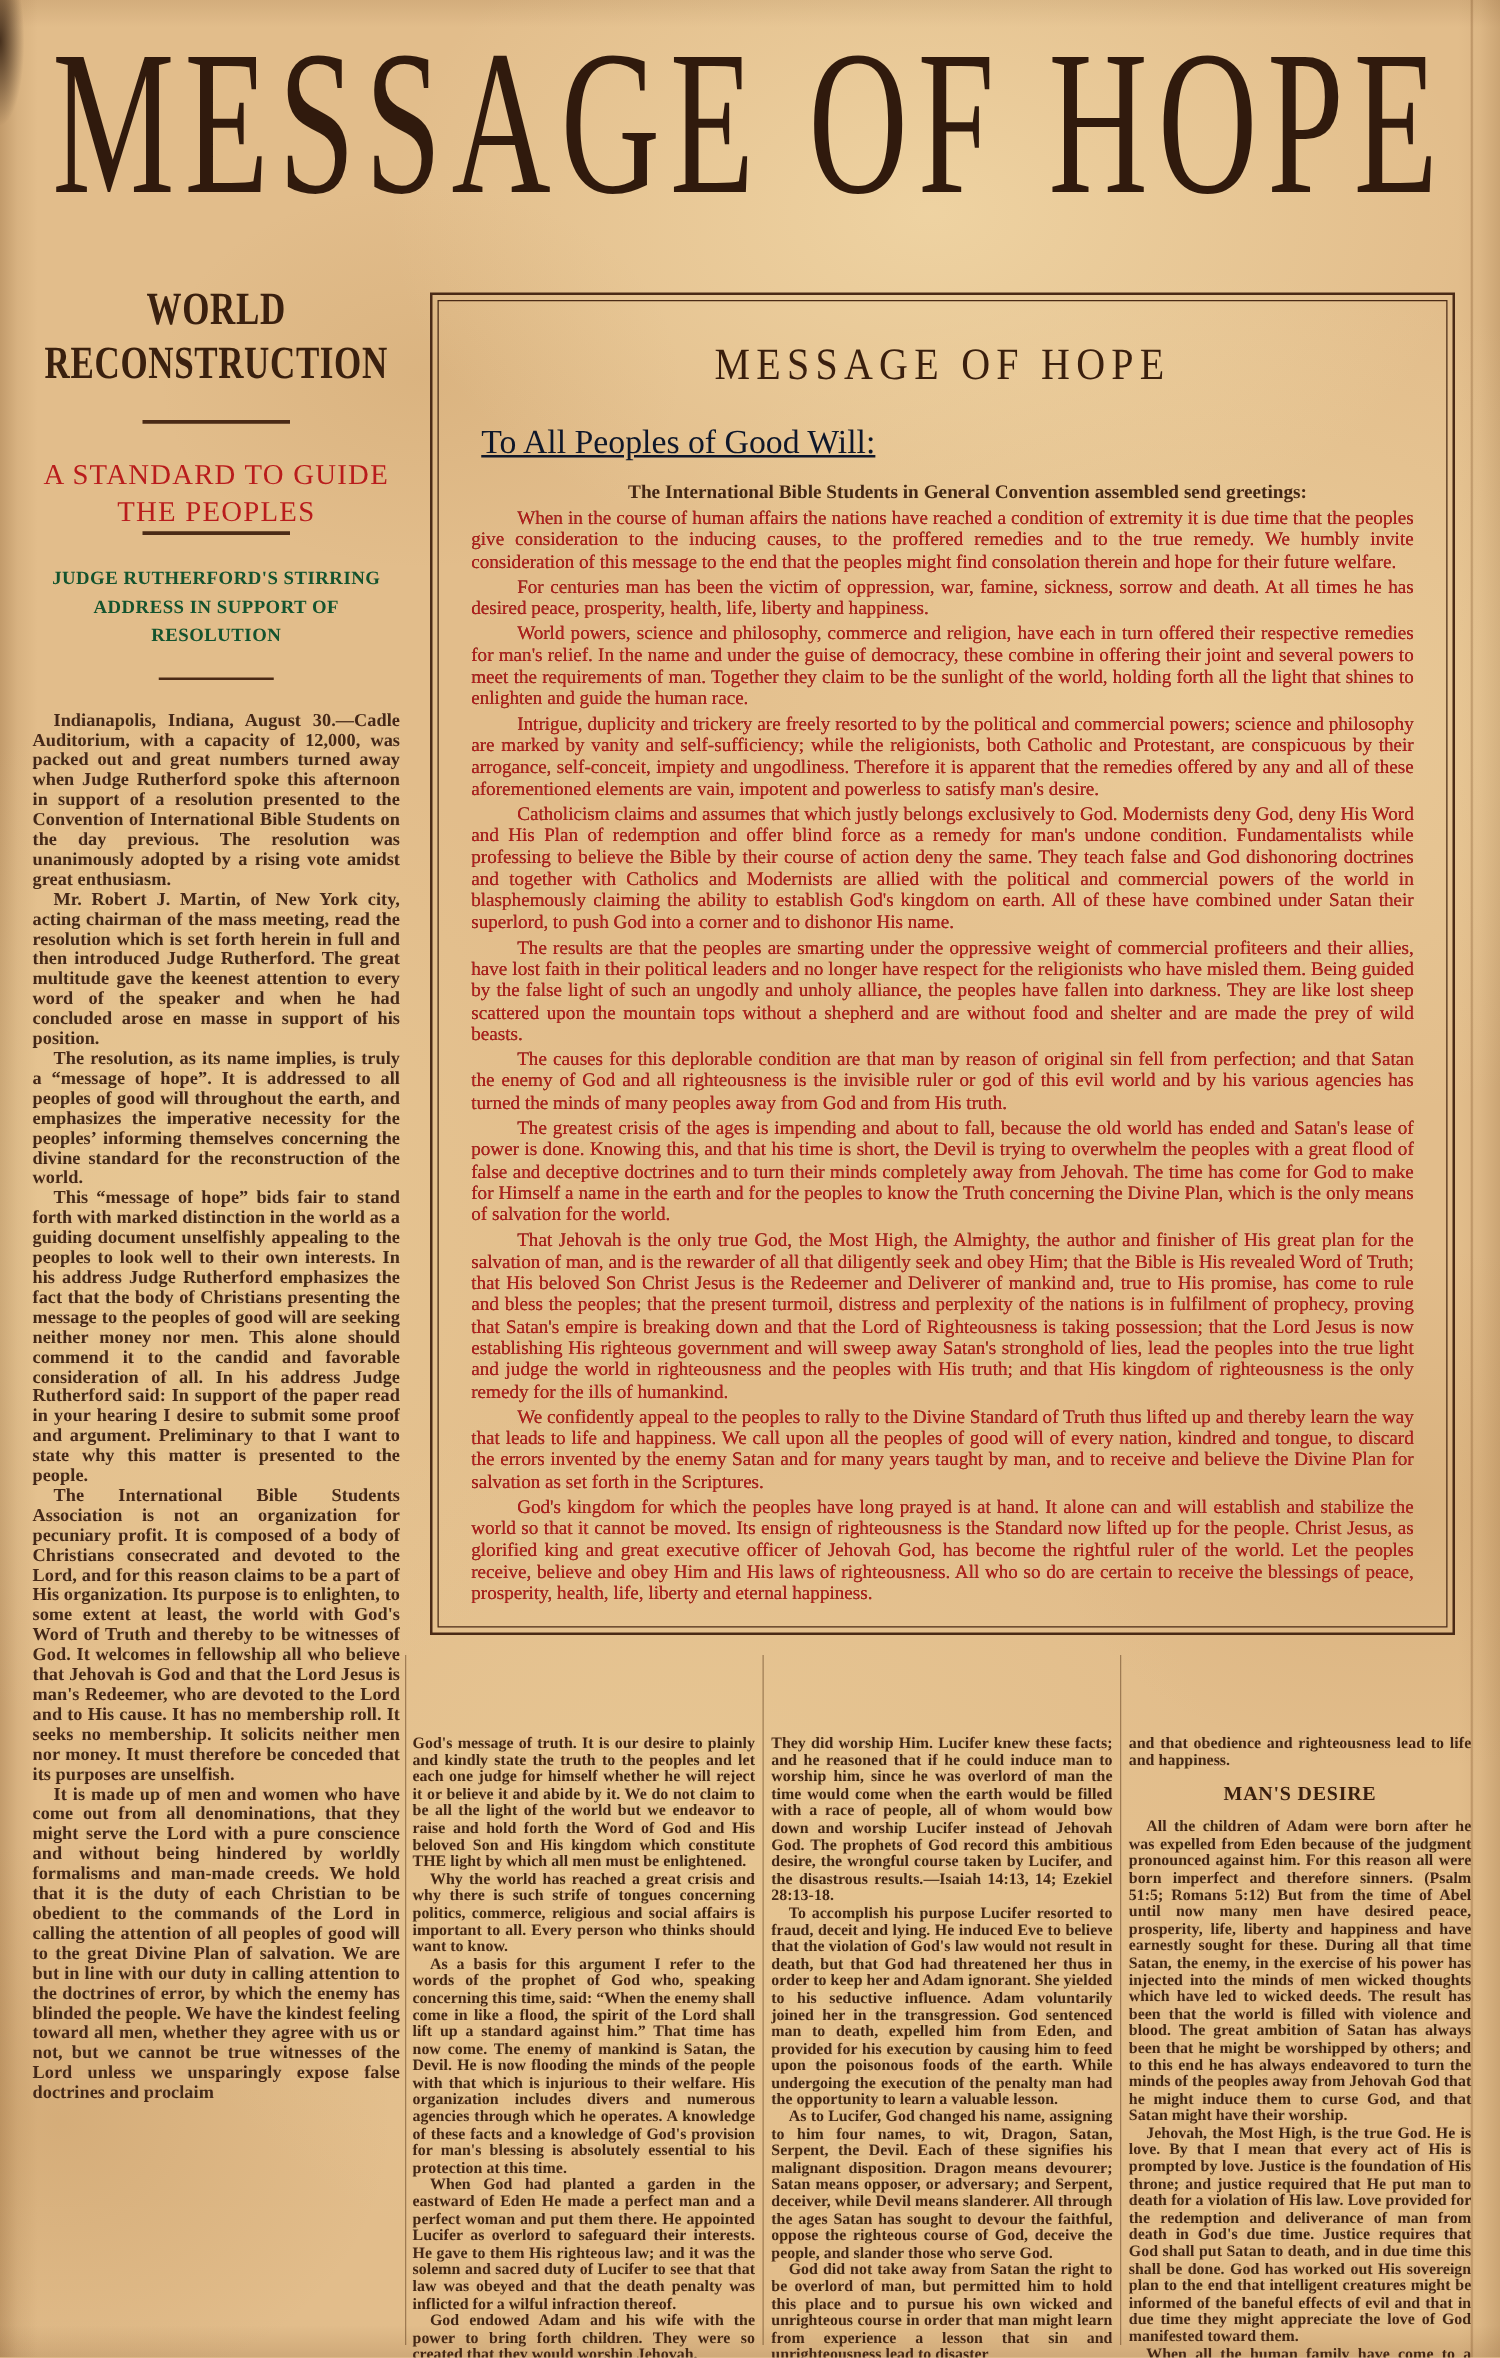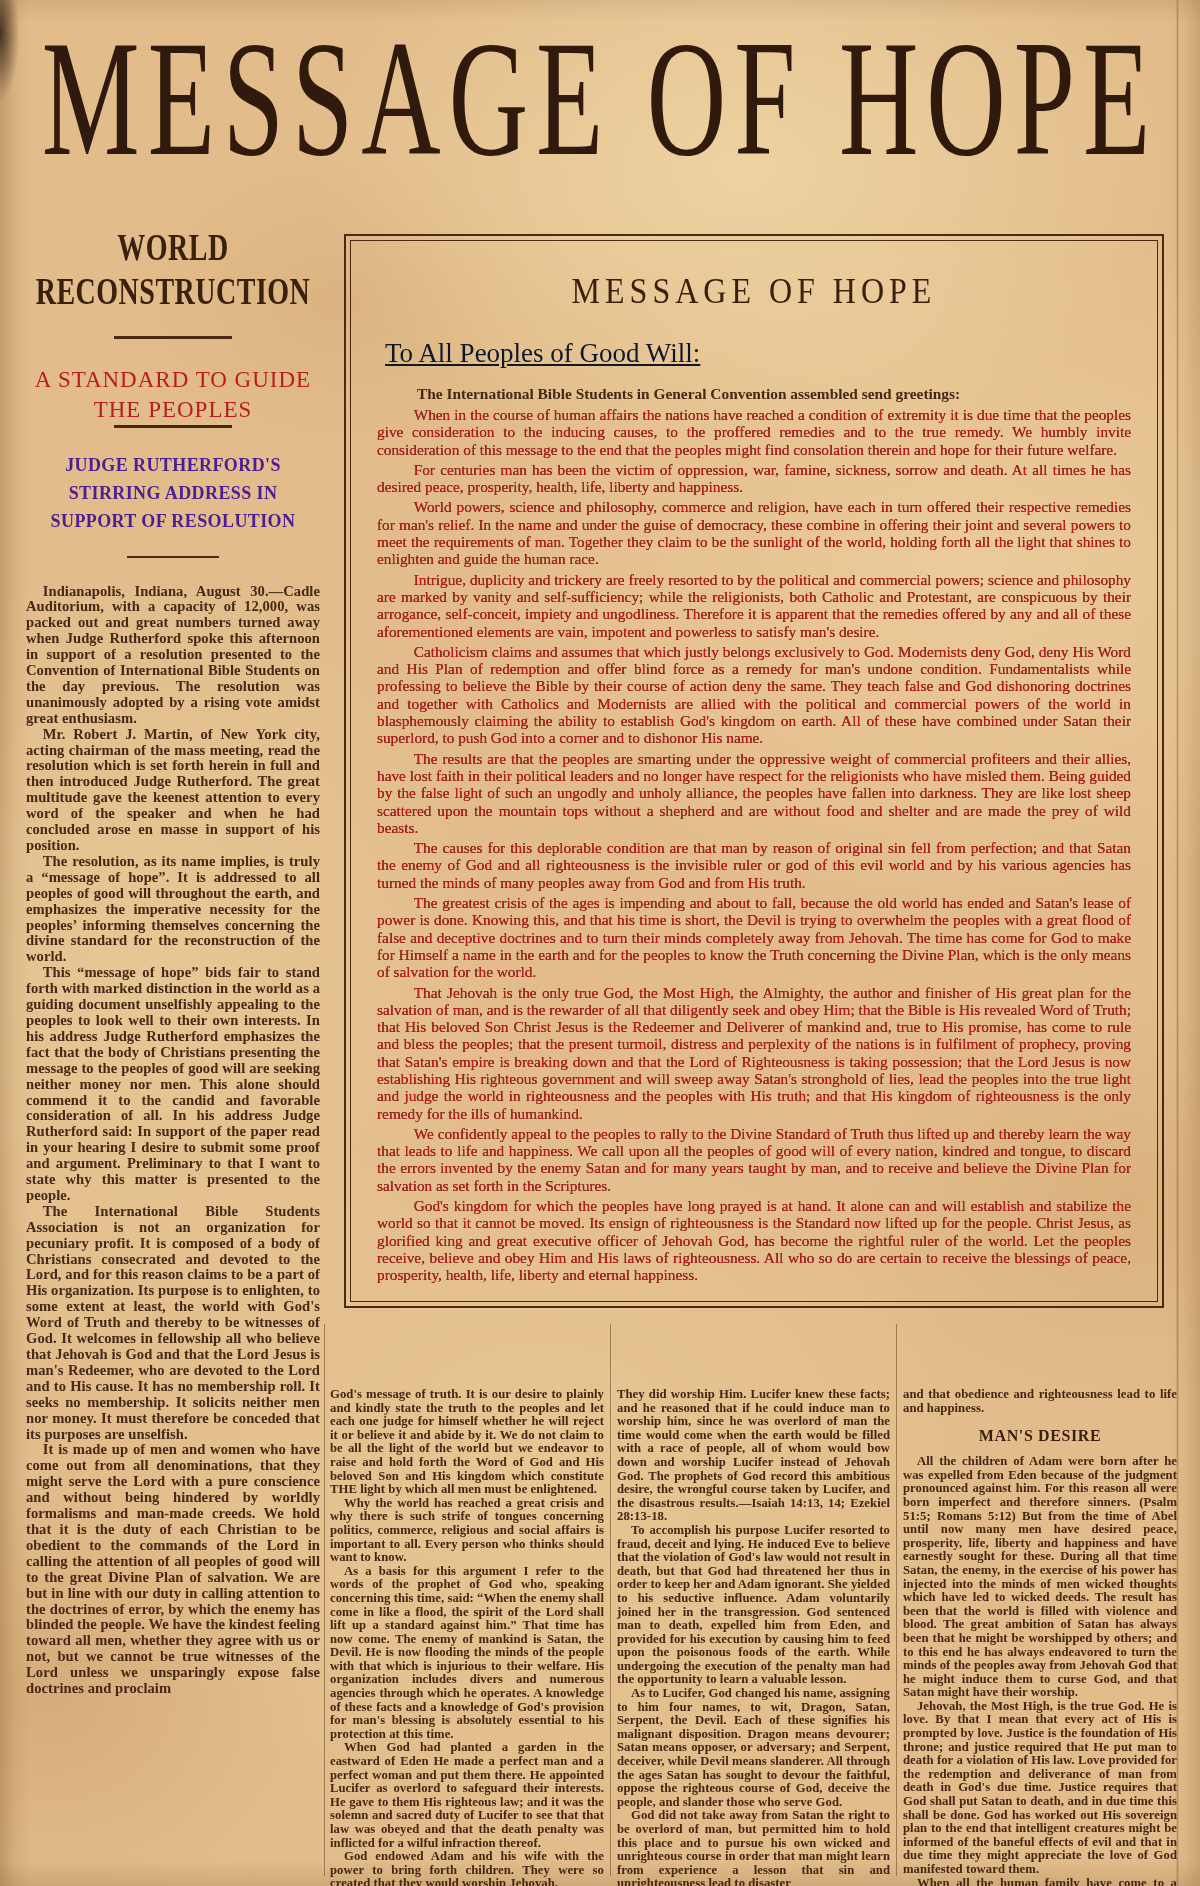--- a/index.html
+++ b/index.html
@@ -53,22 +53,22 @@
   .rule{width:118px;height:3px;background:#4a2a16;margin:0 auto;}
   .rule.thin{width:92px;height:2px;}
   .lc-subhead{
     font-size:23px;font-weight:normal;line-height:1.3;text-align:center;
     letter-spacing:1px;margin:26px 0 0 0;color:#b91c1c;
   }
   .lc-lede{
     font-size:19.5px;line-height:1.35;text-align:justify;margin:30px 0 26px 0;color:#402312;
   }
   .lc-kicker{
-    font-size:18px;font-weight:bold;line-height:1.55;text-align:center;
-    letter-spacing:.4px;margin:24px 0 20px 0;color:#4c1d95;
+    font-size:15px;font-weight:bold;line-height:1.55;text-align:center;
+    letter-spacing:.4px;margin:24px 0 20px 0;color:#14532d;
   }
   .lc-body{margin-top:26px;}
   .lc-body p{
     font-size:14.6px;line-height:15.9px;font-weight:bold;text-align:justify;
     margin:0;text-indent:1.15em;color:#452818;letter-spacing:.05px;
   }
 
   
   .res-box{
     position:absolute;left:344px;top:234px;width:820px;height:1074px;z-index:2;
@@ -79,21 +79,21 @@
     padding:22px 26px 0 26px;overflow:hidden;
   }
   .box-title{
     font-size:32px;font-weight:normal;letter-spacing:5px;text-align:center;
     margin:8px 0 0 0;color:#3a1f0e;transform:scale(1,1.12);transform-origin:top center;
   }
   .box-salutation{
     font-size:27px;font-weight:normal;margin:30px 0 0 8px;color:#0f172a;text-decoration:underline;
   }
   .box-greeting{
-    font-size:15.4px;font-weight:bold;margin:16px 0 0 0;text-indent:2.6em;color:#442715;
+    font-size:15.4px;font-weight:bold;margin:16px 0 0 0;text-indent:2.6em;color:#442715;text-align:center;
   }
   .box-body p{
     font-size:15.3px;line-height:17.3px;text-align:justify;margin:3px 0;
     text-indent:2.4em;color:#b91c1c;text-shadow:0 0 .35px #442715;
   }
 
   
   .bcol{position:absolute;top:1388px;z-index:2;}
   .bcol p{
     font-size:12.7px;line-height:13.6px;font-weight:bold;text-align:justify;

